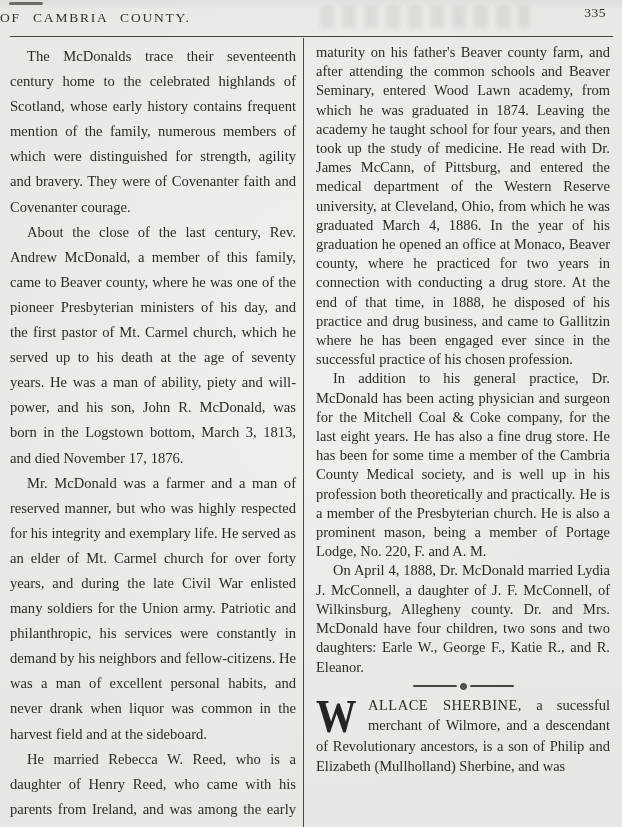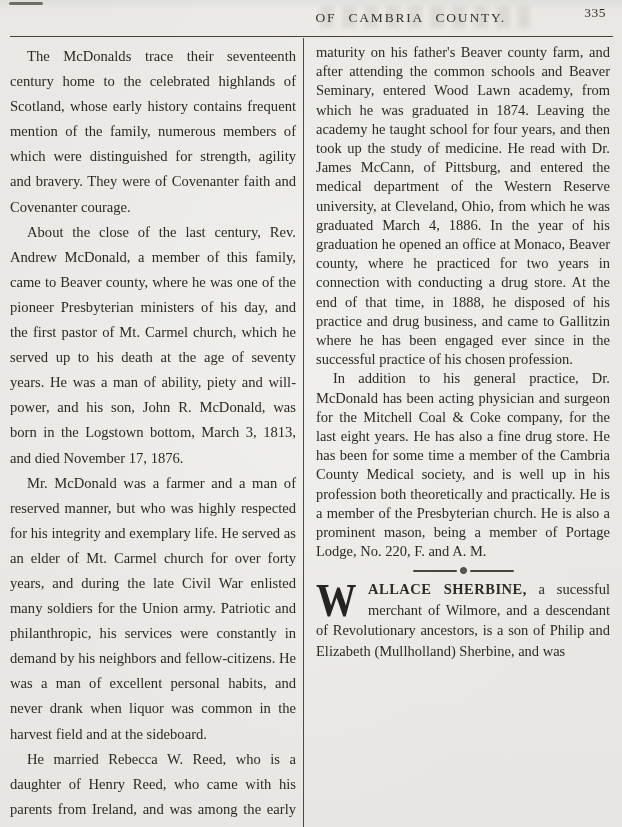--- a/index.html
+++ b/index.html
@@ -26,21 +26,21 @@
   }
   .scan-bleed {
     position: absolute; top: 6px; left: 320px; width: 210px; height: 22px;
     background: repeating-linear-gradient(90deg, rgba(120,118,110,.12) 0 14px, rgba(120,118,110,0) 14px 22px);
     filter: blur(2px); border-radius: 4px;
   }
   .page-header { position: relative; height: 36px; }
   .running-title {
     position: absolute; left: 0; right: 0; top: 10px;
     padding-right: 116px;
-    text-align: right;
+    text-align: left;
     font-size: 13.5px; letter-spacing: 1.8px; word-spacing: 7px;
     color: #34322c;
   }
   .page-number {
     position: absolute; right: 16px; top: 5px;
     font-size: 13.5px; letter-spacing: .5px; color: #2e2c27;
   }
   .header-rule {
     position: absolute; left: 10px; right: 9px; top: 36px;
     border-top: 1.7px solid #44423b;
@@ -89,21 +89,21 @@
     float: left;
     font-weight: bold;
     font-size: 46px;
     line-height: 37px;
     margin: 3px 6px 0 0;
     color: #262420;
     transform: scaleX(.88);
     transform-origin: left bottom;
   }
   .lead-caps {
-    font-weight: bold;
+    font-weight: normal;
     letter-spacing: .5px;
   }
 </style>
 </head>
 <body>
 
 <div class="page">
 
   <div class="scan-mark-topleft"></div>
   <div class="scan-bleed"></div>
@@ -120,20 +120,21 @@
       <p class="para">The McDonalds trace their seventeenth century home to the celebrated highlands of Scotland, whose early history contains frequent mention of the family, numerous members of which were distinguished for strength, agility and bravery. They were of Covenanter faith and Covenanter courage.</p>
       <p class="para">About the close of the last century, Rev. Andrew McDonald, a member of this family, came to Beaver county, where he was one of the pioneer Presbyterian ministers of his day, and the first pastor of Mt. Carmel church, which he served up to his death at the age of seventy years. He was a man of ability, piety and will-power, and his son, John R. McDonald, was born in the Logstown bottom, March 3, 1813, and died November 17, 1876.</p>
       <p class="para">Mr. McDonald was a farmer and a man of reserved manner, but who was highly respected for his integrity and exemplary life. He served as an elder of Mt. Carmel church for over forty years, and during the late Civil War enlisted many soldiers for the Union army. Patriotic and philanthropic, his services were constantly in demand by his neighbors and fellow-citizens. He was a man of excellent personal habits, and never drank when liquor was common in the harvest field and at the sideboard.</p>
       <p class="para">He married Rebecca W. Reed, who is a daughter of Henry Reed, who came with his parents from Ireland, and was among the early settlers of Beaver county, in which he died in 1863, aged sixty-nine years. Mrs. McDonald was born in 1815, resides at Beaver Falls, this State, and is quite active for her advanced age.</p>
 
     </section>
 
     <section class="col-right">
       <p class="para cont">maturity on his father's Beaver county farm, and after attending the common schools and Beaver Seminary, entered Wood Lawn academy, from which he was graduated in 1874. Leaving the academy he taught school for four years, and then took up the study of medicine. He read with Dr. James McCann, of Pittsburg, and entered the medical department of the Western Reserve university, at Cleveland, Ohio, from which he was graduated March 4, 1886. In the year of his graduation he opened an office at Monaco, Beaver county, where he practiced for two years in connection with conducting a drug store. At the end of that time, in 1888, he disposed of his practice and drug business, and came to Gallitzin where he has been engaged ever since in the successful practice of his chosen profession.</p>
       <p class="para">In addition to his general practice, Dr. McDonald has been acting physician and surgeon for the Mitchell Coal &amp; Coke company, for the last eight years. He has also a fine drug store. He has been for some time a member of the Cambria County Medical society, and is well up in his profession both theoretically and practically. He is a member of the Presbyterian church. He is also a prominent mason, being a member of Portage Lodge, No. 220, F. and A. M.</p>
+      <p class="para">On April 4, 1888, Dr. McDonald married Lydia J. McConnell, a daughter of J. F. McConnell, of Wilkinsburg, Allegheny county. Dr. and Mrs. McDonald have four children, two sons and two daughters: Earle W., George F., Katie R., and R. Eleanor.</p>
 
       <div class="section-divider">
         <span class="divider-line"></span>
         <span class="divider-dot"></span>
         <span class="divider-line"></span>
       </div>
 
       <p class="para sherbine">
         <span class="drop-cap">W</span><span class="lead-caps">ALLACE SHERBINE,</span><span> a sucessful merchant of Wilmore, and a descendant of Revolutionary ancestors, is a son of Philip and Elizabeth (Mullholland) Sherbine, and was</span>
       </p>

